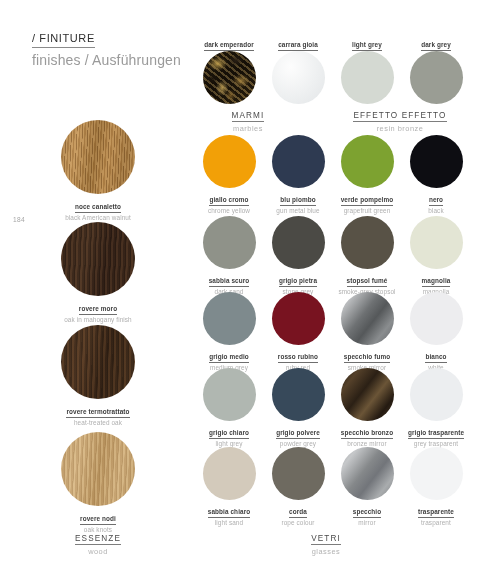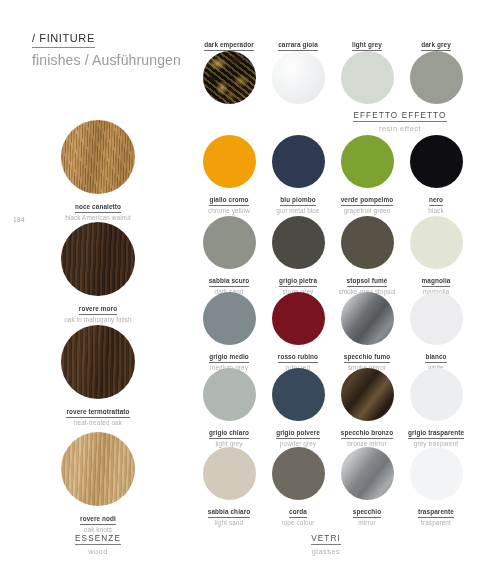--- a/index.html
+++ b/index.html
@@ -202,23 +202,27 @@
       <div class="disc sw-disc " style="background: rgb(211, 202, 187); position: absolute; left: 202.5px; top: 447px;"></div>
       <div class="cell lbl" style="left: 193px; top: 505px; width: 72px;"><span class="it">sabbia chiaro</span><span class="en">light sand</span></div>
       <div class="disc sw-disc " style="background: rgb(110, 106, 96); position: absolute; left: 271.5px; top: 447px;"></div>
       <div class="cell lbl" style="left: 262px; top: 505px; width: 72px;"><span class="it">corda</span><span class="en">rope colour</span></div>
       <div class="disc sw-disc tex-mirror-plain" style="position: absolute; left: 340.5px; top: 447px;"></div>
       <div class="cell lbl" style="left: 331px; top: 505px; width: 72px;"><span class="it">specchio</span><span class="en">mirror</span></div>
       <div class="disc sw-disc " style="background: rgb(243, 244, 245); position: absolute; left: 409.5px; top: 447px;"></div>
       <div class="cell lbl" style="left: 400px; top: 505px; width: 72px;"><span class="it">trasparente</span><span class="en">trasparent</span></div>
     </div>
 
+  <div class="section" style="left:184px;top:104px;width:128px;">
+    <span class="it">MARMI</span>
+    <span class="en">marbles</span>
+  </div>
   <div class="section" style="left:332px;top:104px;width:136px;">
     <span class="it">EFFETTO EFFETTO</span>
-    <span class="en">resin effect</span>
+    <span class="en">resin bronze</span>
   </div>
   <div class="section" style="left:36px;top:527px;width:124px;">
     <span class="it">ESSENZE</span>
     <span class="en">wood</span>
   </div>
   <div class="section" style="left:258px;top:527px;width:136px;">
     <span class="it">VETRI</span>
     <span class="en">glasses</span>
   </div>
 

